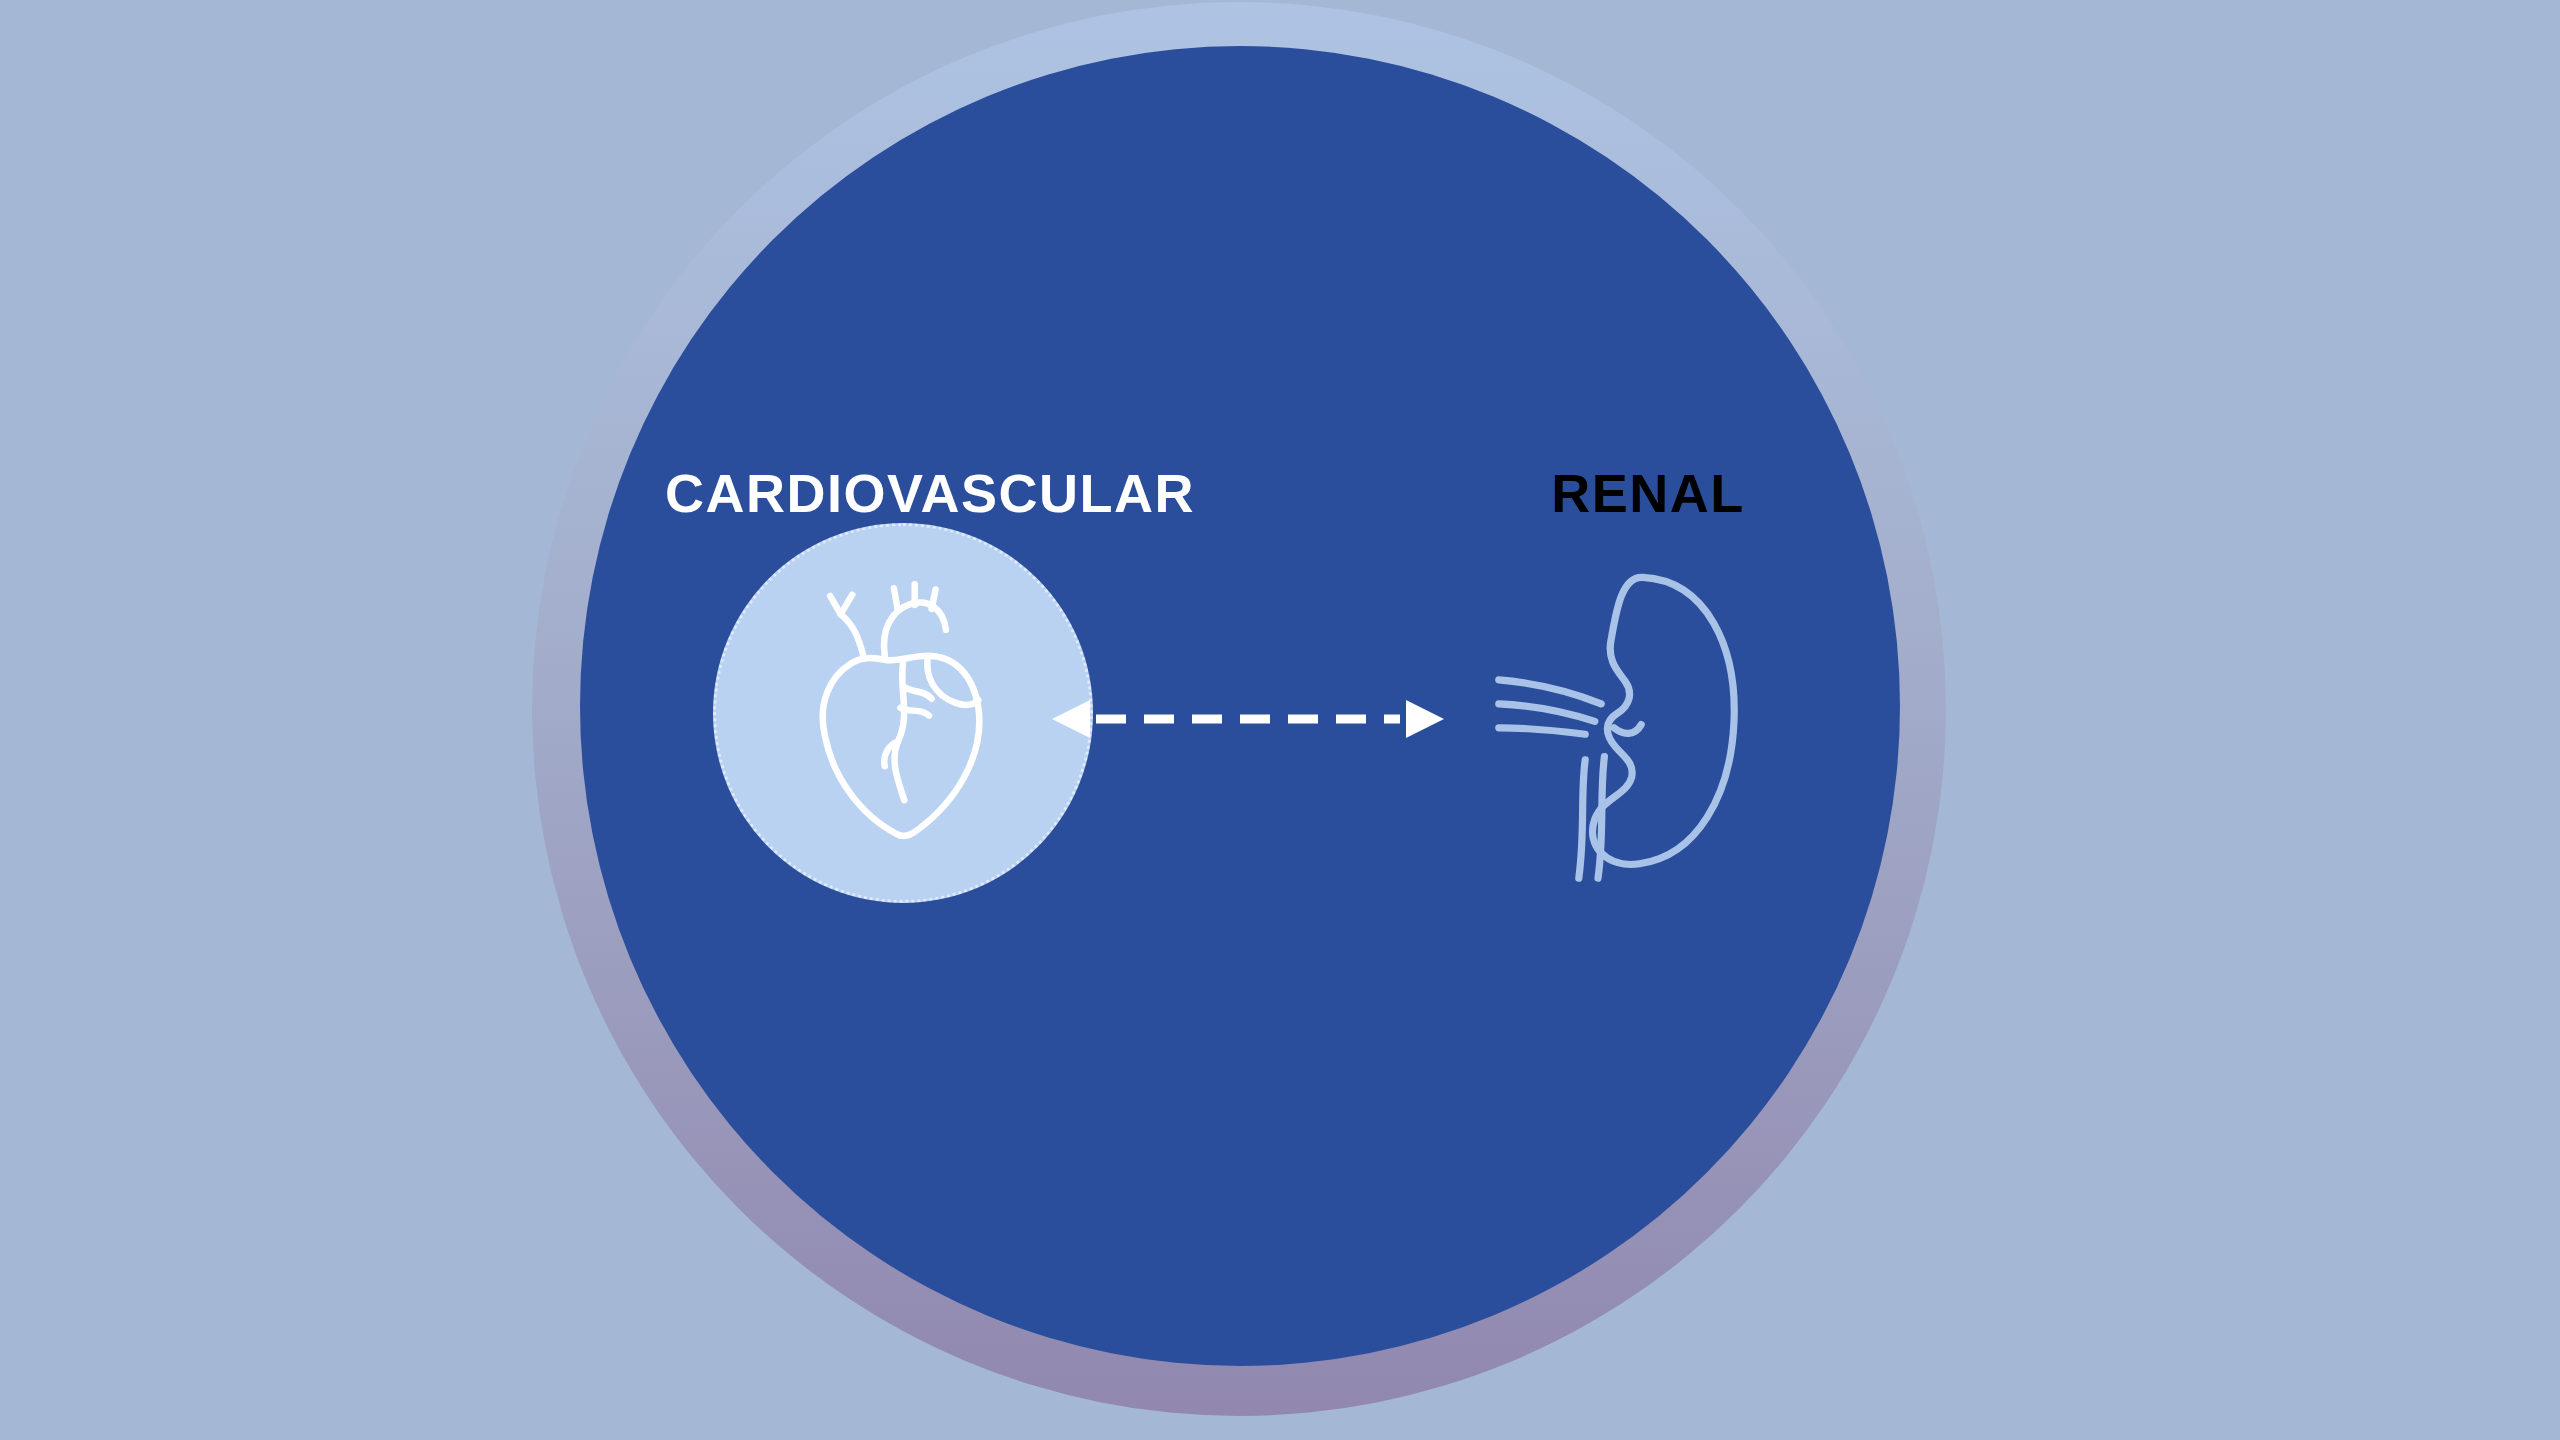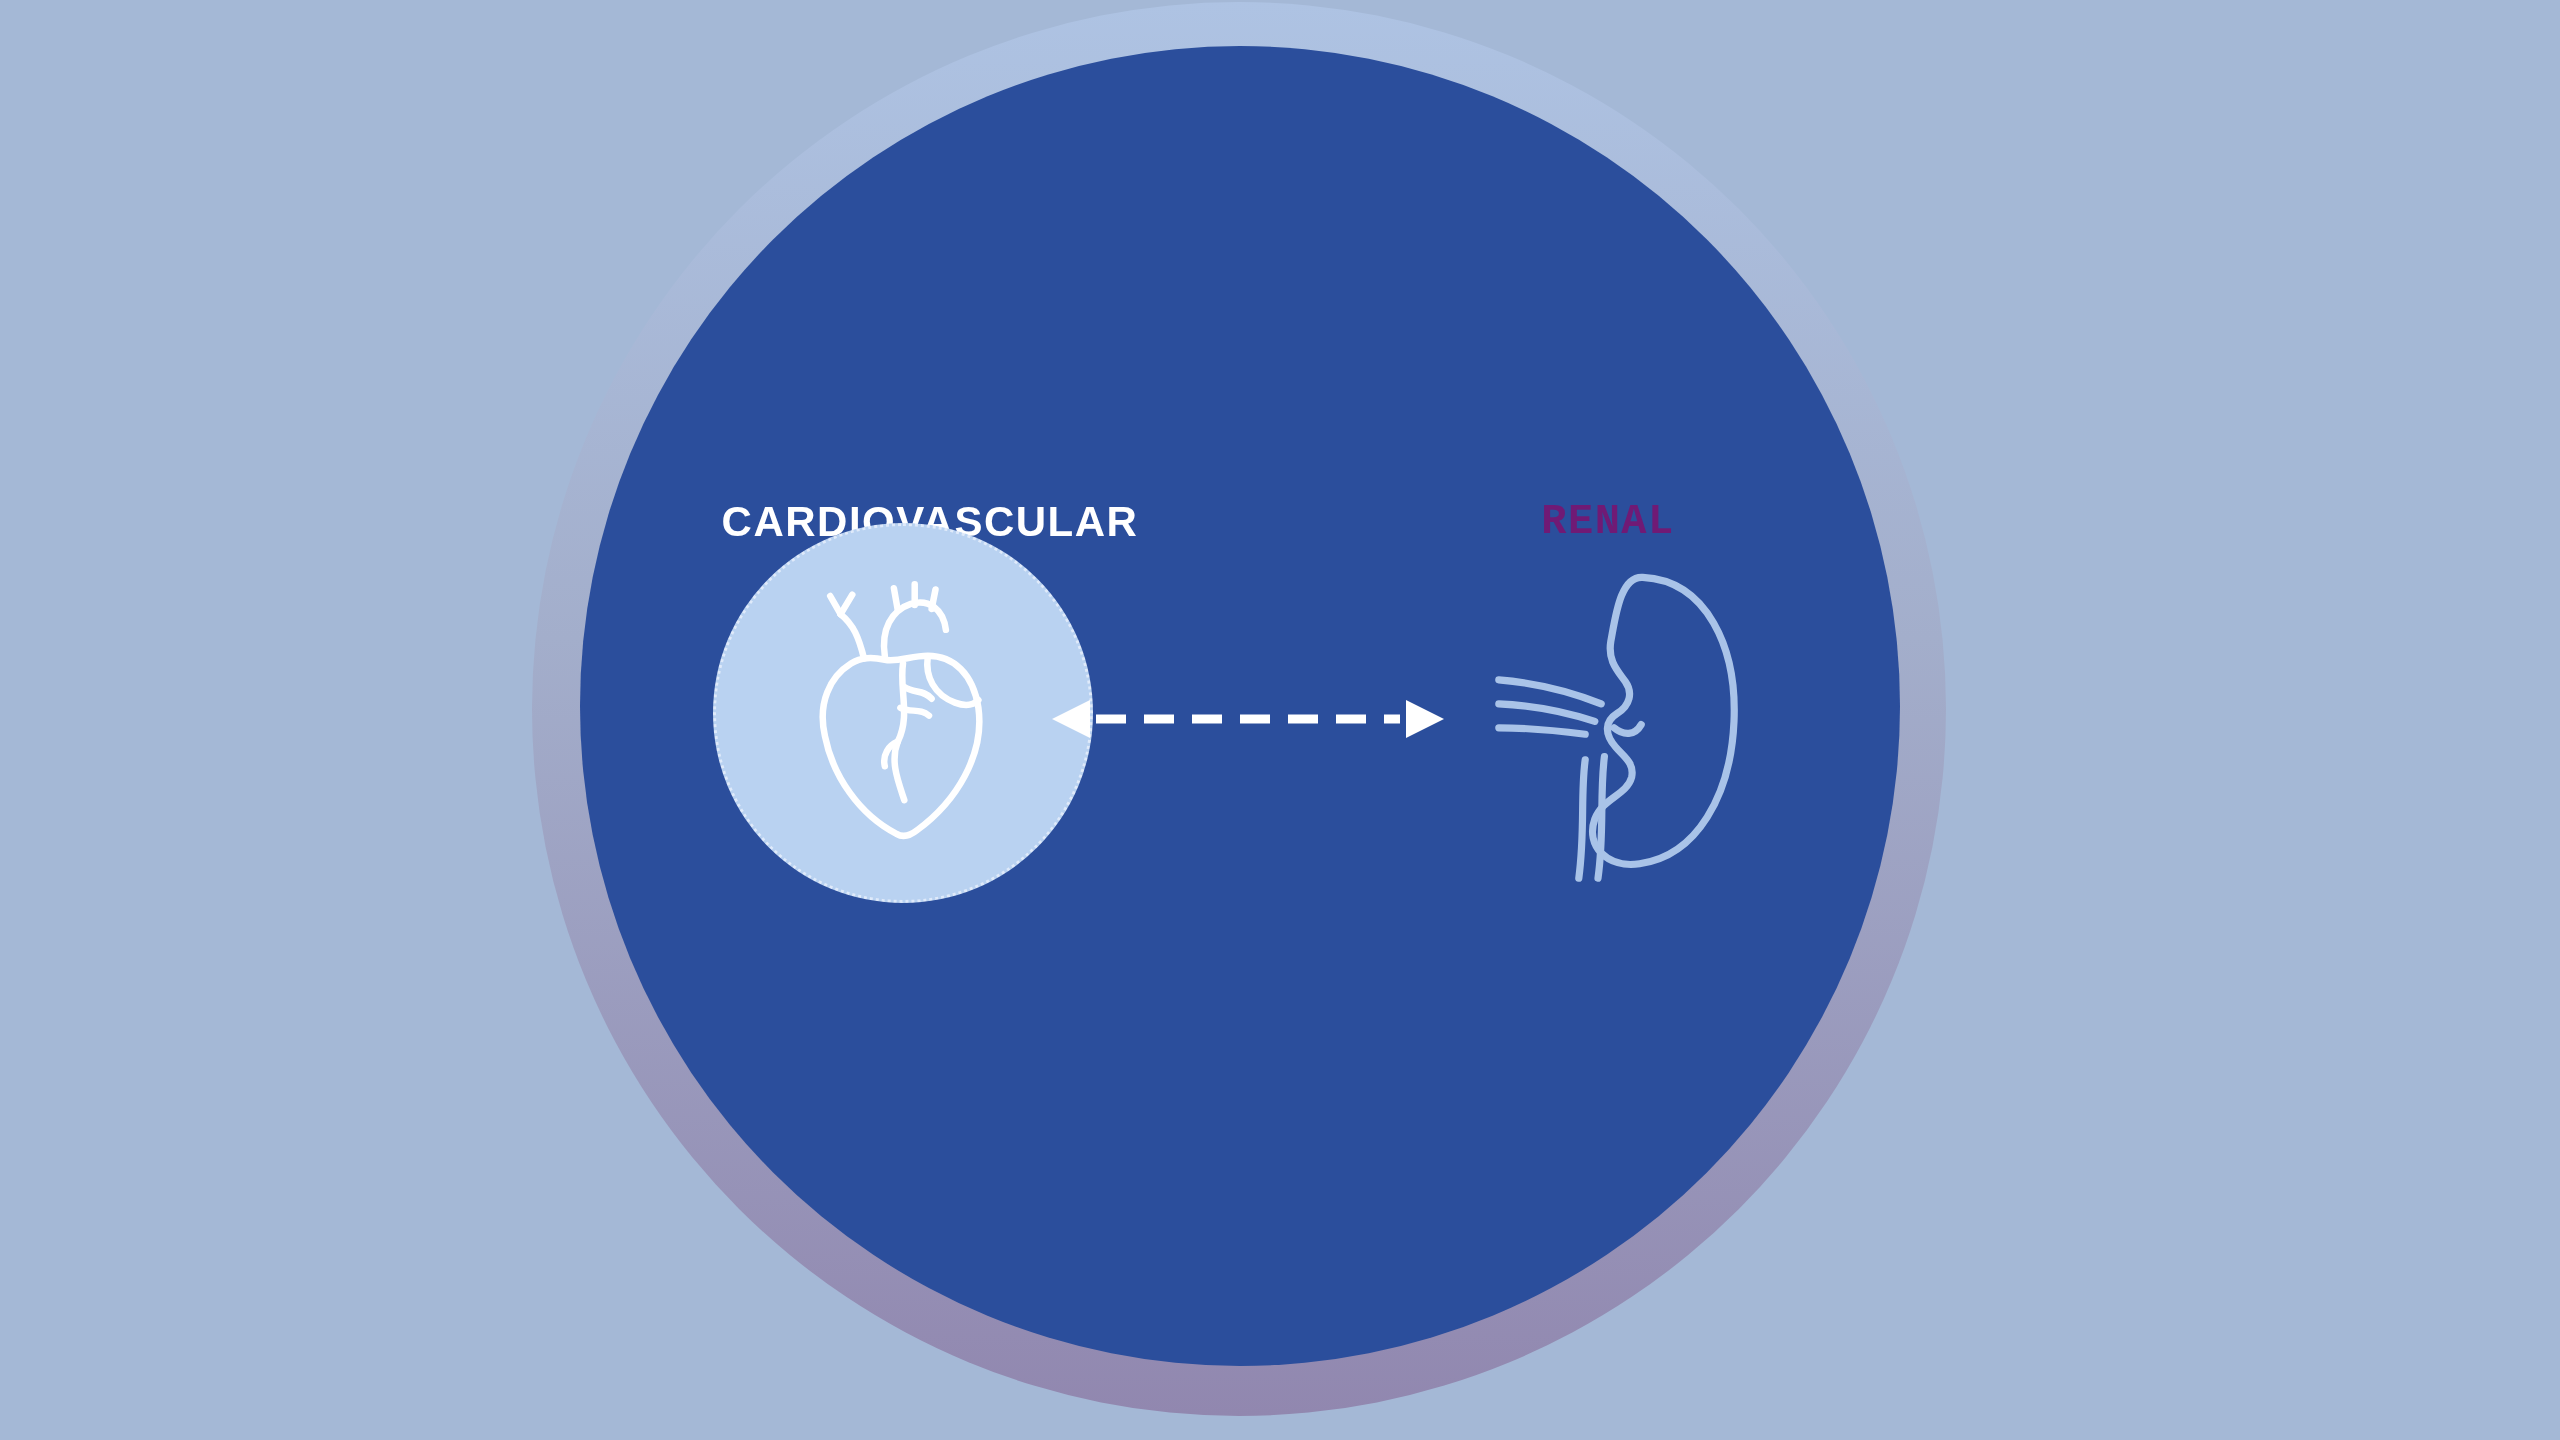--- a/index.html
+++ b/index.html
@@ -30,34 +30,32 @@
     top: 46px;
     width: 1320px;
     height: 1320px;
     border-radius: 50%;
     background: #2b4e9c;
   }
   .label {
     position: absolute;
     top: 462px;
     transform: translateX(-50%);
-    font-size: 42px;
+    font-size: 54px;
     font-weight: bold;
     letter-spacing: 1.5px;
     white-space: nowrap;
-    margin-top: 36px;
   }
   .label-cardio {
     left: 930px;
     color: #ffffff;
   }
   .label-renal {
-    left: 1608px;
-    color: #701a75;
-    font-family: Liberation Mono, monospace;
+    left: 1648px;
+    color: #000000;
   }
   .heart-bubble {
     position: absolute;
     left: 713px;
     top: 523px;
     width: 380px;
     height: 380px;
     border-radius: 50%;
     background: #b9d2f1;
     border: 3px dotted #dfeafa;

